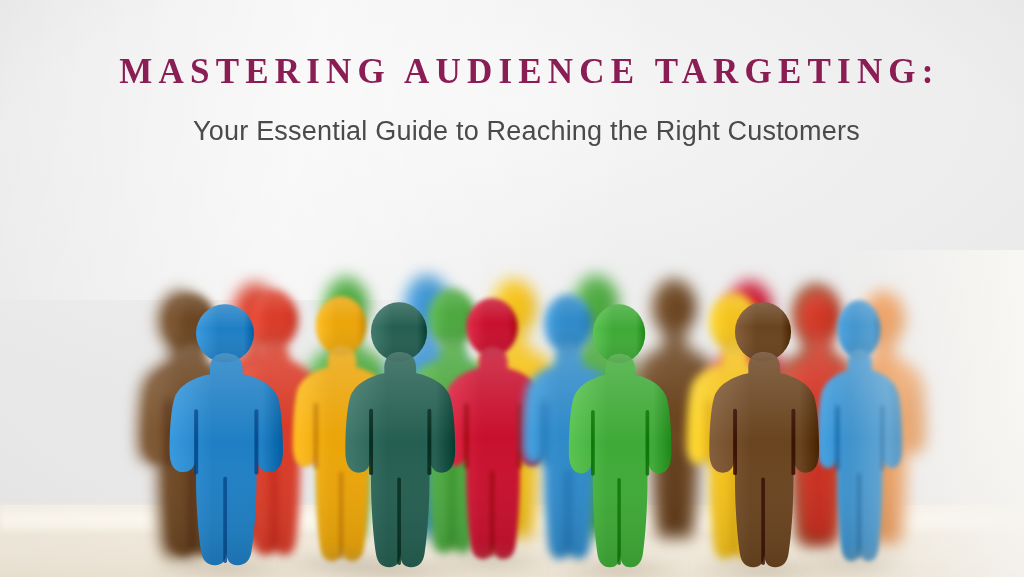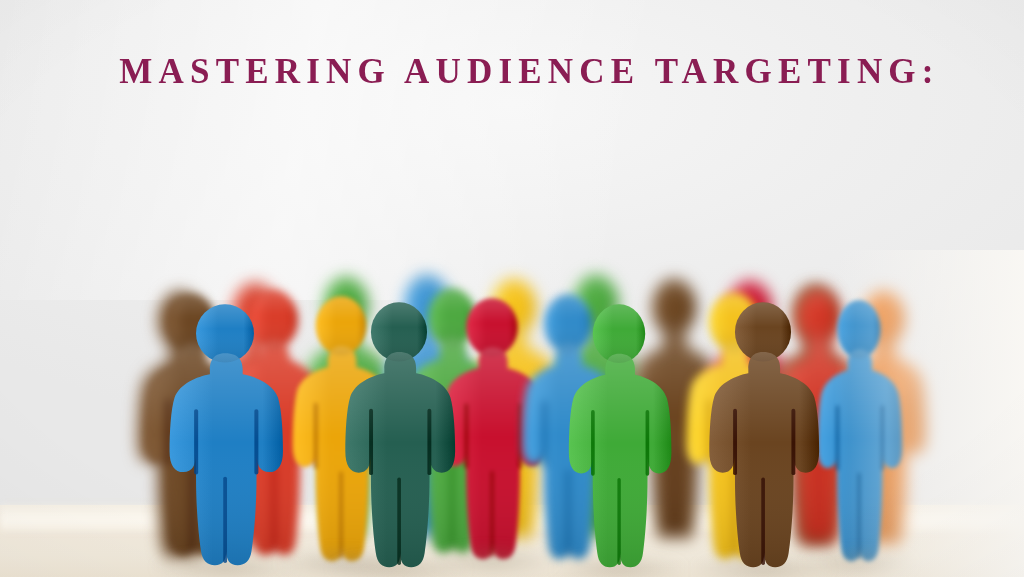--- a/index.html
+++ b/index.html
@@ -1610,15 +1610,16 @@
 
   <div class="floor-edge"></div>
   <div class="floor"></div>
   <div class="floor-hilite"></div>
 
   <div class="rightfade"></div>
   <div class="vignette"></div>
 
   <div class="title-block">
     <h1 class="main-title">MASTERING AUDIENCE TARGETING:</h1>
+    <p class="sub-title">Your Essential Guide to Reaching the Right Customers</p>
   </div>
 
 </div>
 
 </body></html>

